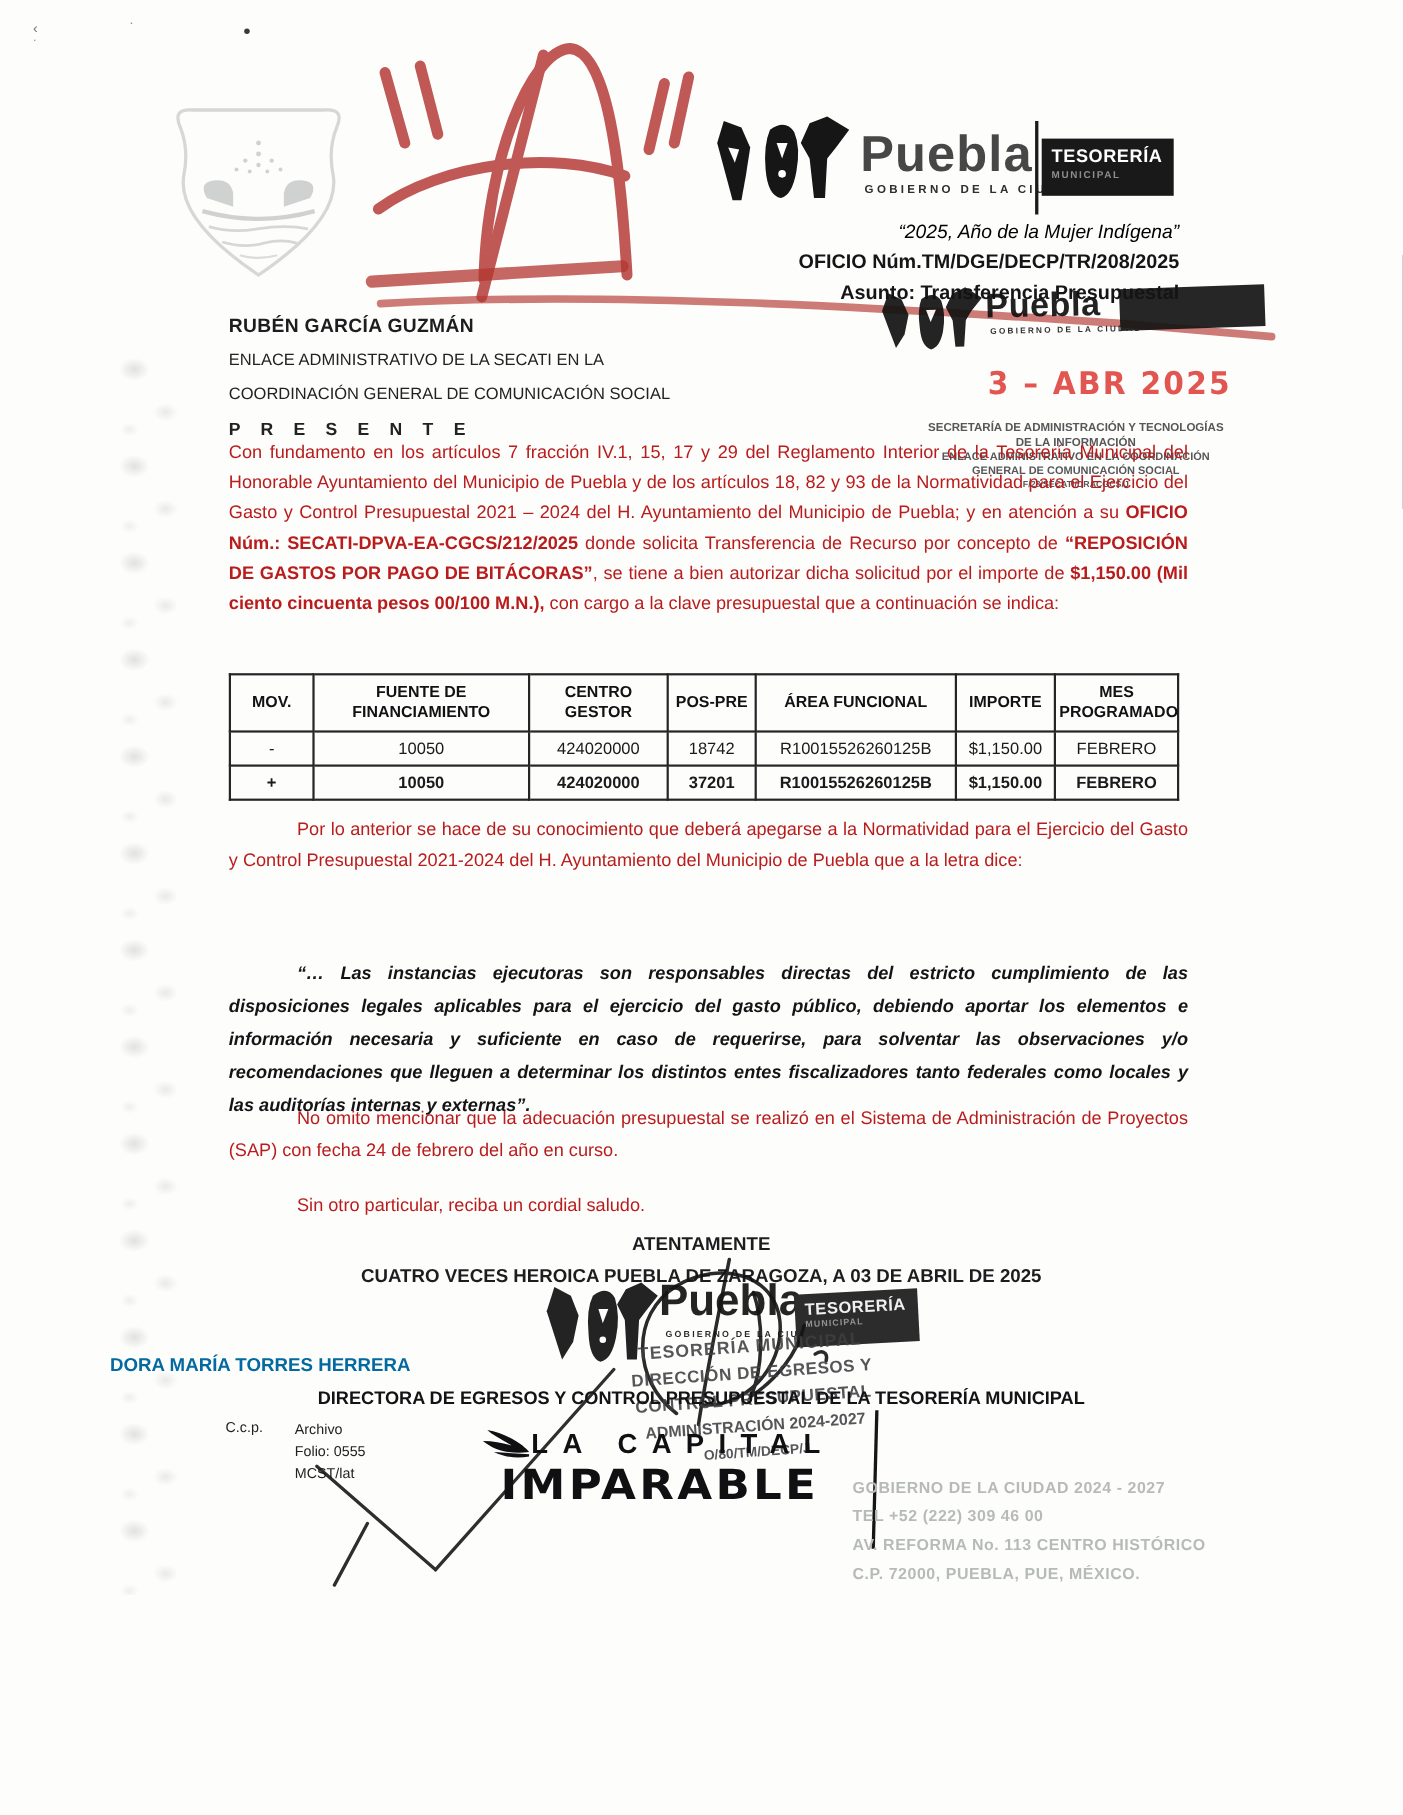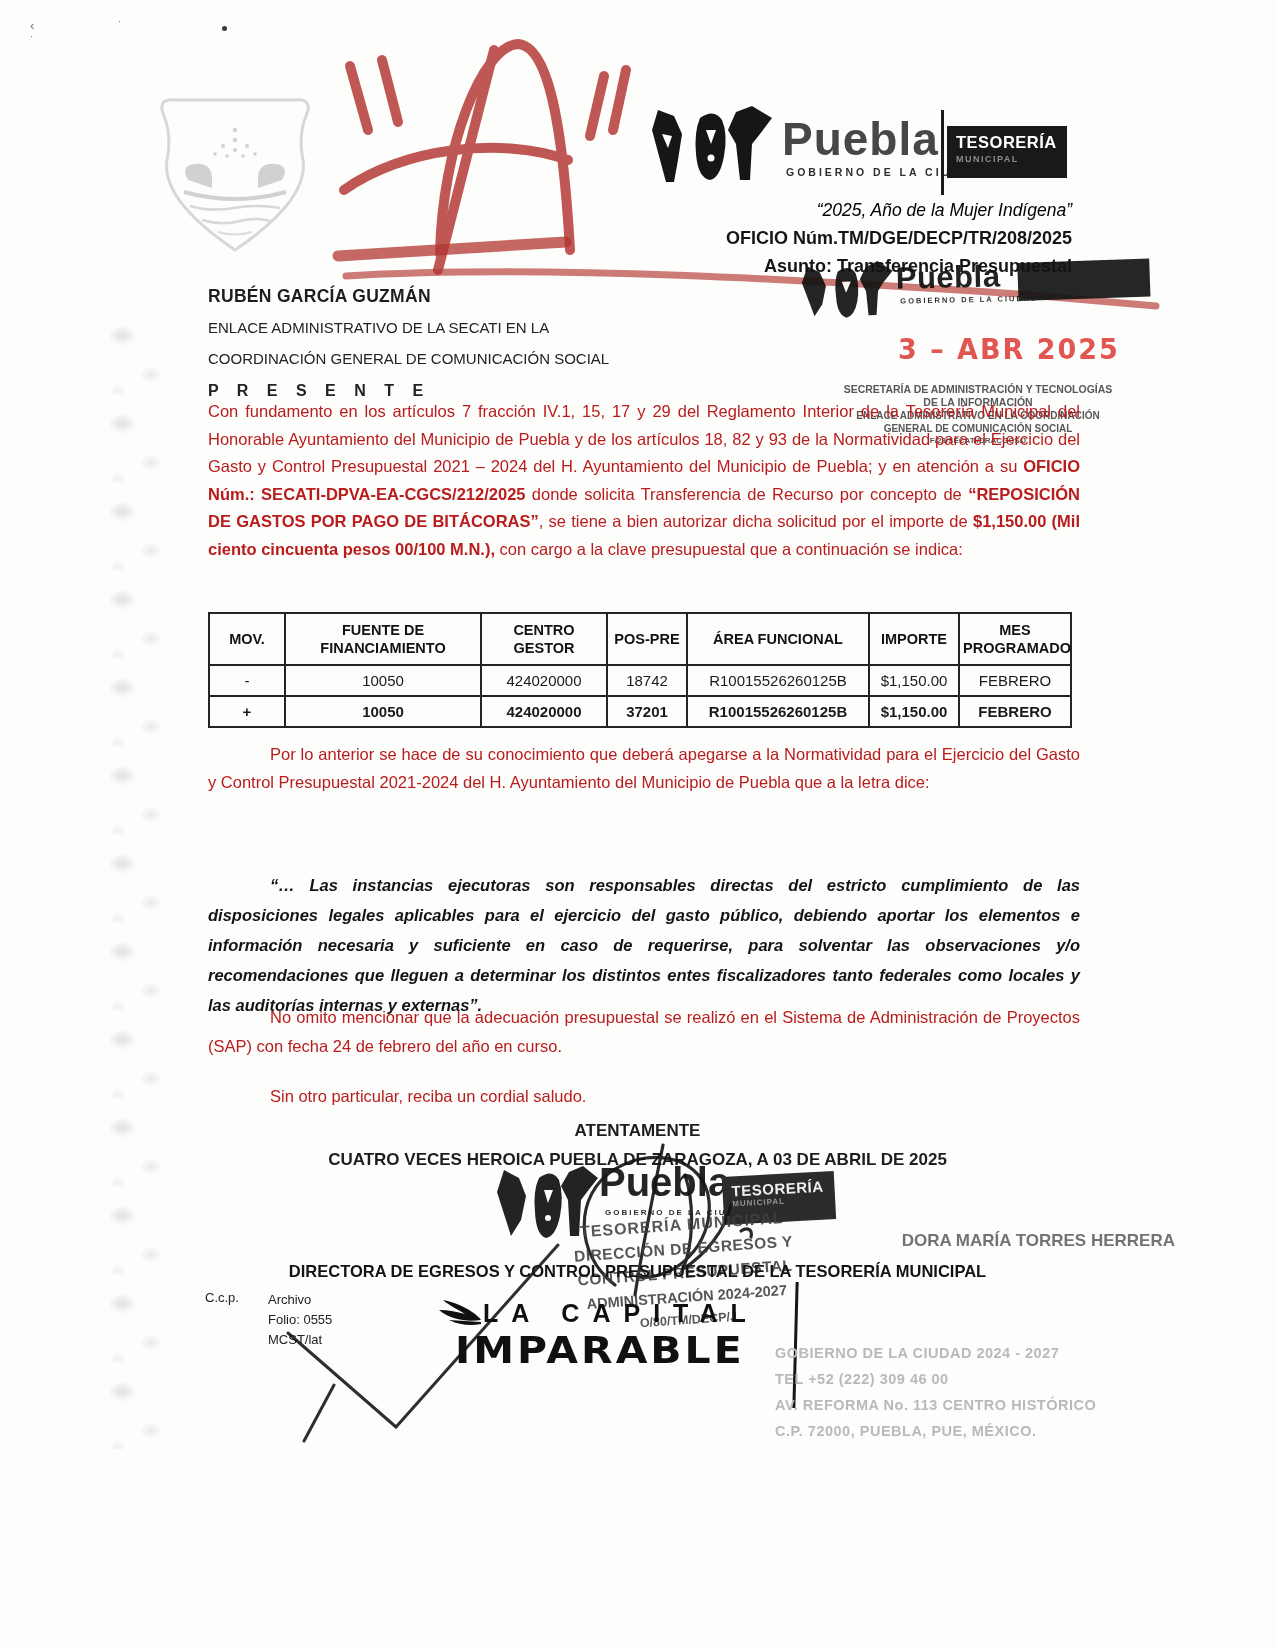--- a/index.html
+++ b/index.html
@@ -86,21 +86,21 @@
   .sig-stamp .dept .t1 { color:#efefef; font-size:15px; font-weight:800; letter-spacing:.5px; }
   .sig-stamp .dept .t2 { color:#8b8b8b; font-size:8px; font-weight:700; letter-spacing:1px; }
 
   .office-stamp { left:540px; top:1212px; width:290px; text-align:center; color:#3f3f42; transform:rotate(-4deg); opacity:.88; }
   .office-stamp .s1 { font-size:16px; font-weight:600; line-height:25px; letter-spacing:1px; }
   .office-stamp .s2 { font-size:15.5px; font-weight:600; line-height:24px; letter-spacing:.5px; }
   .office-stamp .s3 { font-size:15.5px; font-weight:600; line-height:24px; letter-spacing:.5px; }
   .office-stamp .s4 { font-size:14.5px; font-weight:600; line-height:24px; }
   .office-stamp .s5 { font-size:12.5px; font-weight:600; line-height:22px; }
 
-  .signer-name  { left:100px; top:1231px; width:1075px; text-align:right; font-size:17px; font-weight:800; color:#737373; }
+  .signer-name  { left:100px; top:1231px; width:1075px; text-align:left; font-size:17px; font-weight:800; color:#0369a1; }
   .signer-title { left:100px; top:1262px; width:1075px; text-align:center; font-size:16.5px; font-weight:800; color:#131315; }
 
   
   .ccp { left:205px; top:1290px; width:220px; font-size:13px; color:#222; }
   .ccp .label { position:absolute; left:0; top:0; font-weight:500; }
   .ccp .lines { position:absolute; left:63px; top:0; line-height:20px; }
 
   
   .capital { left:437px; top:1298px; width:330px; color:#101012; }
   .capital .top { display:flex; align-items:center; }

